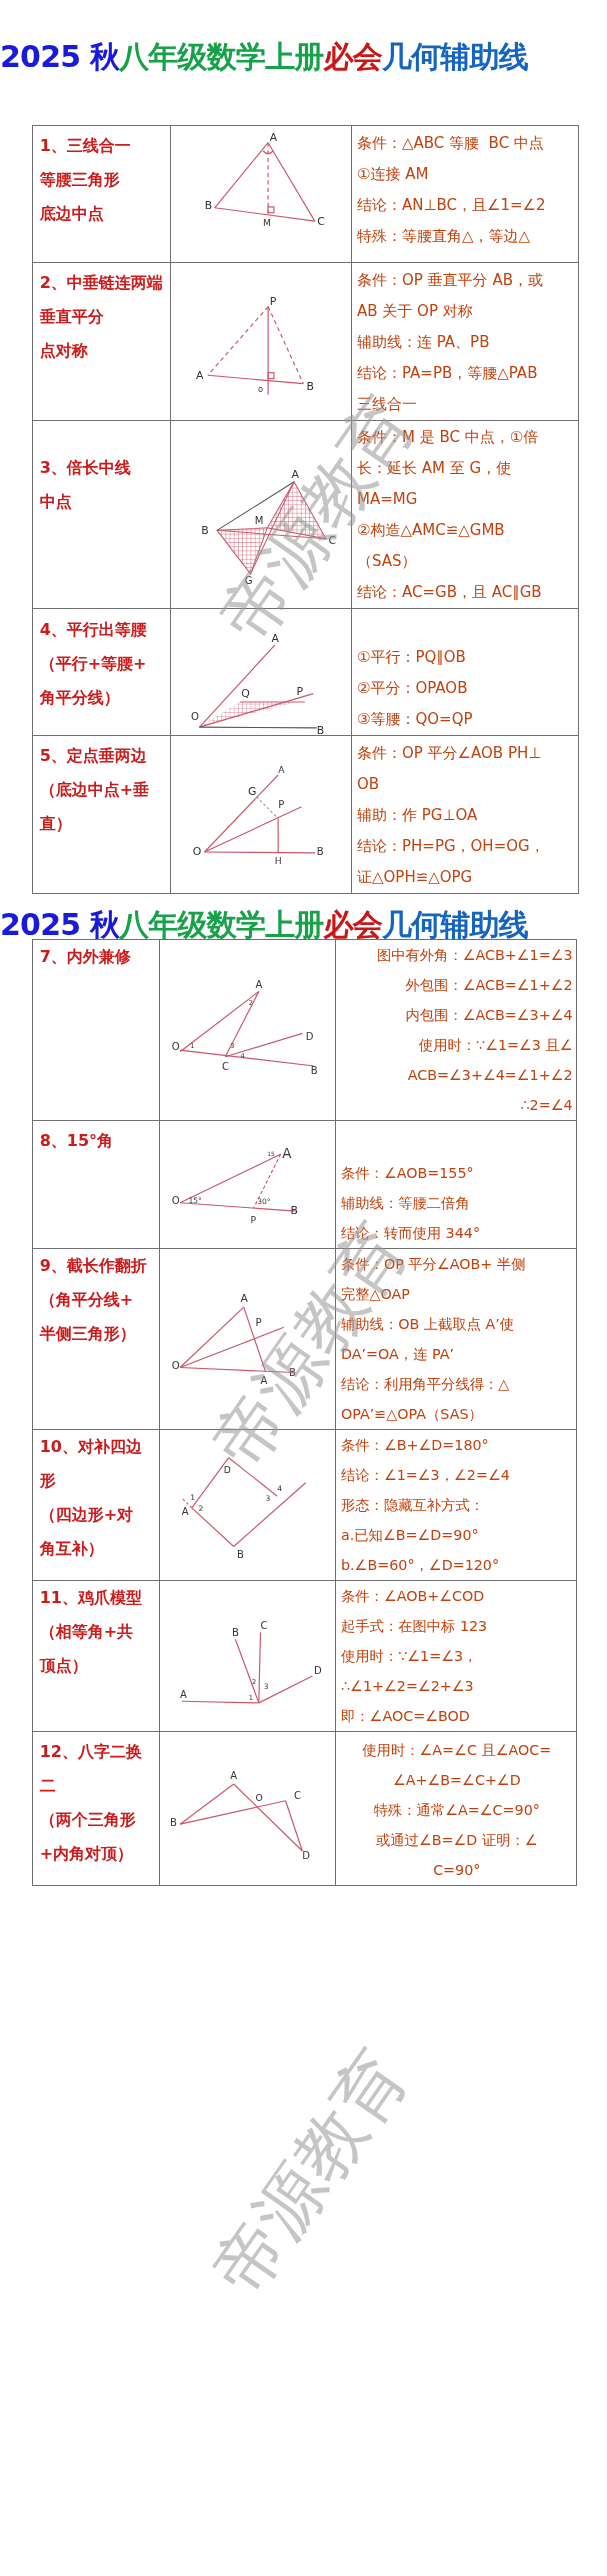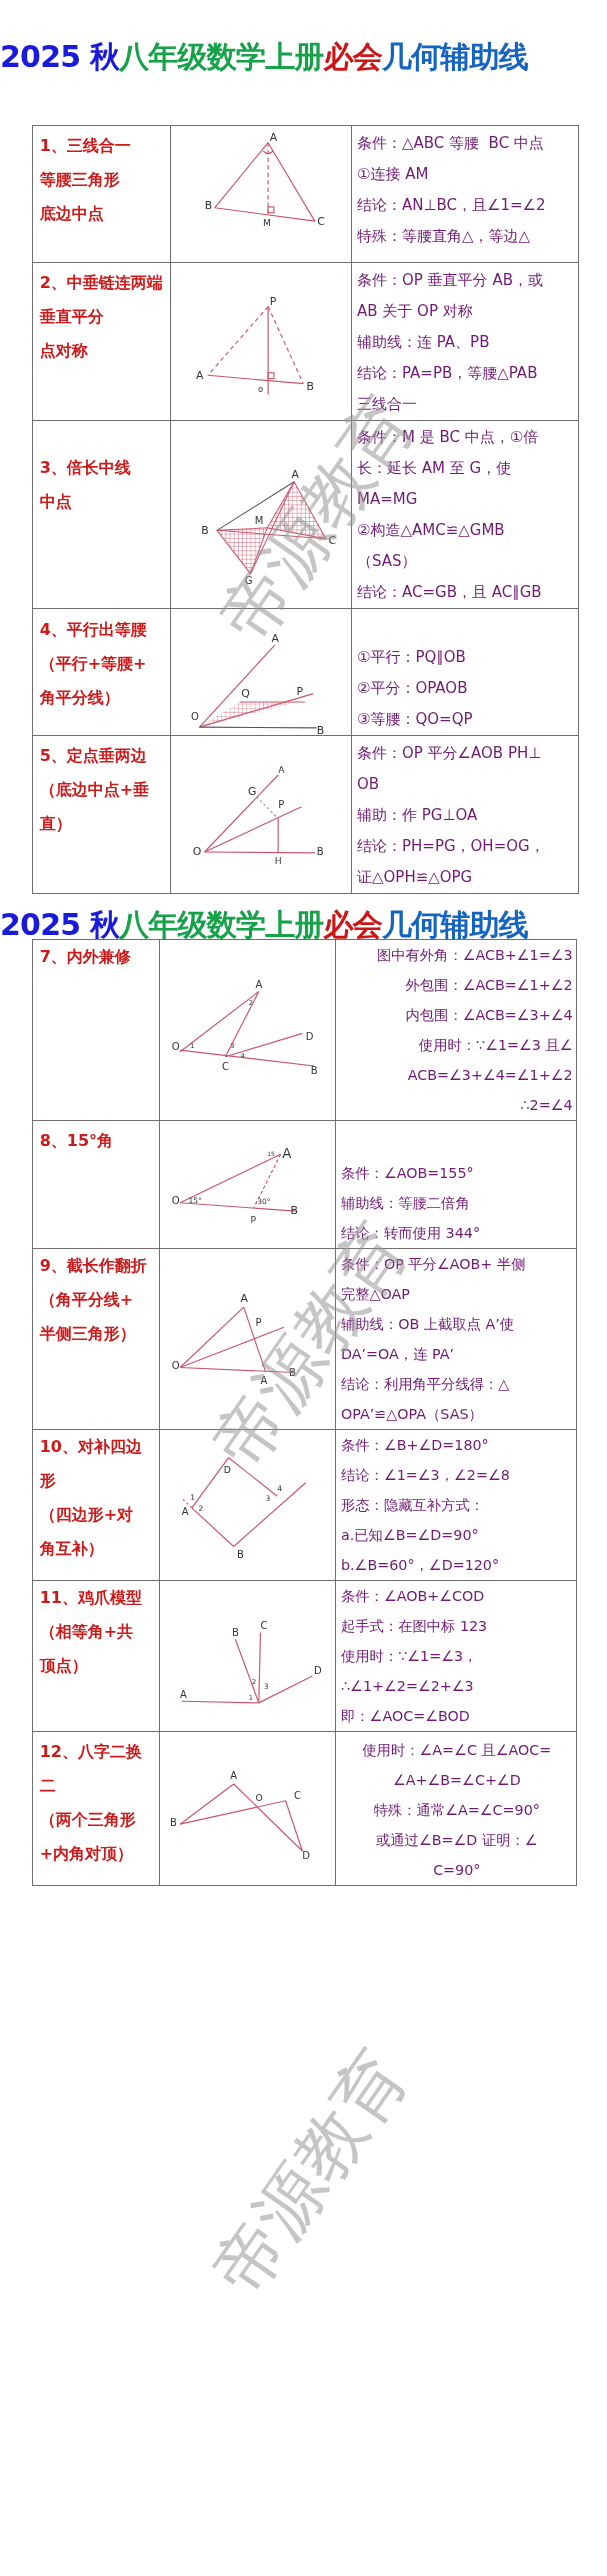--- a/index.html
+++ b/index.html
@@ -12,21 +12,21 @@
   .t-green { color: #17a24a; }
   .t-red { color: #cc1616; }
   .t-navy { color: #1565c0; }
   table.sheet { position: absolute; border-collapse: collapse; table-layout: fixed; }
   table.sheet td { border: 1.3px solid #6f6f6f; vertical-align: top; padding: 0; }
   td.name { color: #cc1b1b; font-weight: bold; font-size: 16px; line-height: 34px;
             padding: 3.4px 5px 0 6.7px !important; }
   td.name.t2 { line-height: 34px; }
   td.fig { position: relative; }
   td.fig svg { position: absolute; left: 0; top: 0; width: 100%; height: 100%; }
-  td.desc { color: #701a75; font-size: 15px; line-height: 31px; padding: 1.7px 3.4px 0 5px !important;
+  td.desc { color: #c2410c; font-size: 15px; line-height: 31px; padding: 1.7px 3.4px 0 5px !important;
             word-break: break-all; }
   td.desc.t2 { font-size: 14.3px; line-height: 30px; }
   .line { display: block; white-space: pre-wrap; }
   .watermark { position: absolute; color: rgba(150,150,150,0.55); font-size: 69px;
                font-family: "DejaVu Sans", sans-serif; white-space: nowrap;
                transform: rotate(-55deg); transform-origin: left top; pointer-events: none; }
   svg text { font-family: "DejaVu Sans", sans-serif; fill: #333; }
 </style>
 </head>
 <body>
@@ -327,21 +327,21 @@
         <text x="26" y="84" font-size="12">A</text>
         <text x="92" y="136" font-size="12">B</text>
         <text x="36" y="66" font-size="9">1</text>
         <text x="46" y="80" font-size="9">2</text>
         <text x="126" y="68" font-size="9">3</text>
         <text x="140" y="56" font-size="9">4</text>
       </svg>
     </td>
     <td class="desc t2" style="padding-top:0 !important;">
       <span class="line">条件：∠B+∠D=180°</span>
-      <span class="line">结论：∠1=∠3，∠2=∠8</span>
+      <span class="line">结论：∠1=∠3，∠2=∠4</span>
       <span class="line">形态：隐藏互补方式：</span>
       <span class="line">a.已知∠B=∠D=90°</span>
       <span class="line">b.∠B=60°，∠D=120°</span>
     </td>
   </tr>
 
   <tr style="height:108px">
     <td class="name t2" style="padding-top:0 !important;">
       <span class="line">11、鸡爪模型</span>
       <span class="line">（相等角+共</span>

